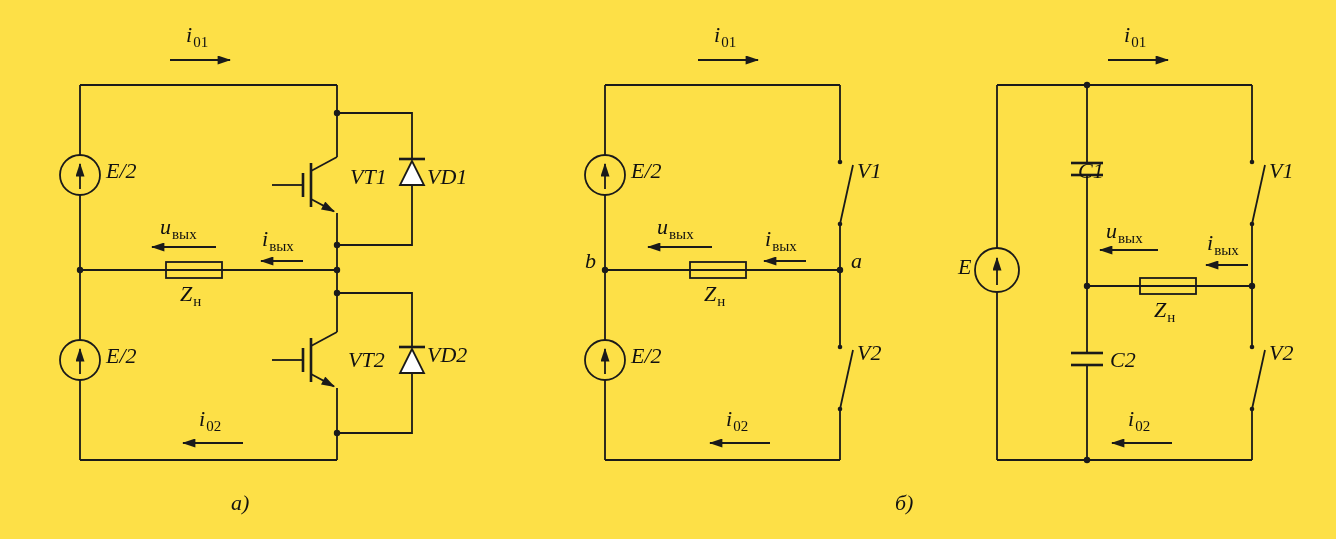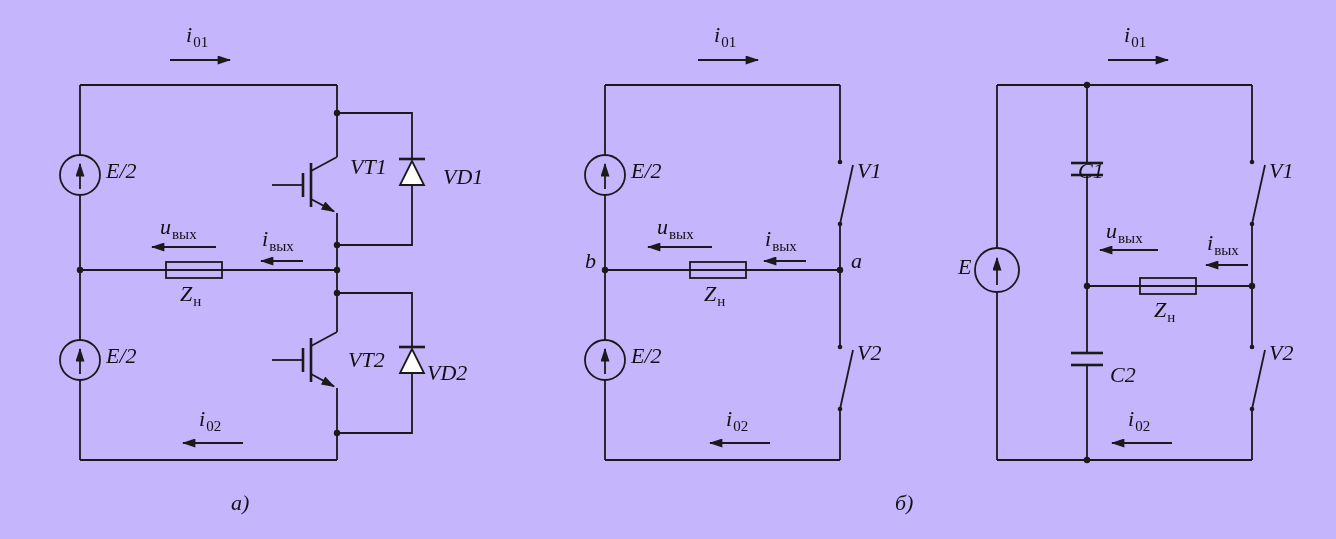--- a/index.html
+++ b/index.html
@@ -1,17 +1,17 @@
 <!DOCTYPE html>
 <html><head>
 <meta charset="utf-8">
 <title>Figure</title>
 <style>
   html,body{margin:0;padding:0;background:#ffffff;}
-  .stage{position:relative;width:1336px;height:539px;background:#c4b5fd;overflow:hidden;
+  .stage{position:relative;width:1336px;height:539px;background:#fde047;overflow:hidden;
          font-family:"Liberation Serif",serif;}
   .stage svg{position:absolute;left:0;top:0;}
   .w{stroke:#1a1a1a;stroke-width:1.8;fill:none;}
   .bar{stroke:#1a1a1a;stroke-width:2.6;fill:none;}
   .tri{fill:#ffffff;stroke:#1a1a1a;stroke-width:1.8;}
   .dot{fill:#1a1a1a;stroke:none;}
   .lbl{position:absolute;font-family:"Liberation Serif",serif;font-style:italic;
        font-size:22px;line-height:1;color:#111;white-space:nowrap;}
   .lbl sub{font-style:normal;font-size:15px;vertical-align:baseline;
            position:relative;top:5px;margin-left:1px;}
@@ -172,25 +172,25 @@
       <circle class="dot" cx="1252" cy="286" r="3.2"></circle>
     </g>
   </g>
 </svg>
 
 <span class="lbl" style="left:186px;top:24px"><span>i</span><sub>01</sub></span>
 <span class="lbl" style="left:106px;top:160px">E/2</span>
 <span class="lbl" style="left:160px;top:216px"><span>u</span><sub>вых</sub></span>
 <span class="lbl" style="left:262px;top:228px"><span>i</span><sub>вых</sub></span>
 <span class="lbl" style="left:180px;top:283px"><span>Z</span><sub>н</sub></span>
-<span class="lbl" style="left:350px;top:156px">VT1</span>
-<span class="lbl" style="left:443px;top:166px">VD1</span>
+<span class="lbl" style="left:350px;top:166px">VT1</span>
+<span class="lbl" style="left:427px;top:166px">VD1</span>
 <span class="lbl" style="left:106px;top:345px">E/2</span>
 <span class="lbl" style="left:348px;top:349px">VT2</span>
-<span class="lbl" style="left:427px;top:362px">VD2</span>
+<span class="lbl" style="left:427px;top:344px">VD2</span>
 <span class="lbl" style="left:199px;top:408px"><span>i</span><sub>02</sub></span>
 <span class="lbl cap" style="left:231px;top:492px">а)</span>
 
 <span class="lbl" style="left:714px;top:24px"><span>i</span><sub>01</sub></span>
 <span class="lbl" style="left:631px;top:160px">E/2</span>
 <span class="lbl" style="left:585px;top:250px">b</span>
 <span class="lbl" style="left:657px;top:216px"><span>u</span><sub>вых</sub></span>
 <span class="lbl" style="left:765px;top:228px"><span>i</span><sub>вых</sub></span>
 <span class="lbl" style="left:704px;top:283px"><span>Z</span><sub>н</sub></span>
 <span class="lbl" style="left:851px;top:250px">a</span>
@@ -200,17 +200,17 @@
 <span class="lbl" style="left:726px;top:408px"><span>i</span><sub>02</sub></span>
 <span class="lbl cap" style="left:895px;top:492px">б)</span>
 
 <span class="lbl" style="left:1124px;top:24px"><span>i</span><sub>01</sub></span>
 <span class="lbl" style="left:958px;top:256px">E</span>
 <span class="lbl" style="left:1078px;top:160px">C1</span>
 <span class="lbl" style="left:1106px;top:220px"><span>u</span><sub>вых</sub></span>
 <span class="lbl" style="left:1207px;top:232px"><span>i</span><sub>вых</sub></span>
 <span class="lbl" style="left:1154px;top:299px"><span>Z</span><sub>н</sub></span>
 <span class="lbl" style="left:1269px;top:160px">V1</span>
-<span class="lbl" style="left:1110px;top:364px">C2</span>
+<span class="lbl" style="left:1110px;top:349px">C2</span>
 <span class="lbl" style="left:1269px;top:342px">V2</span>
 <span class="lbl" style="left:1128px;top:408px"><span>i</span><sub>02</sub></span>
 
 </div>
 
 </body></html>

